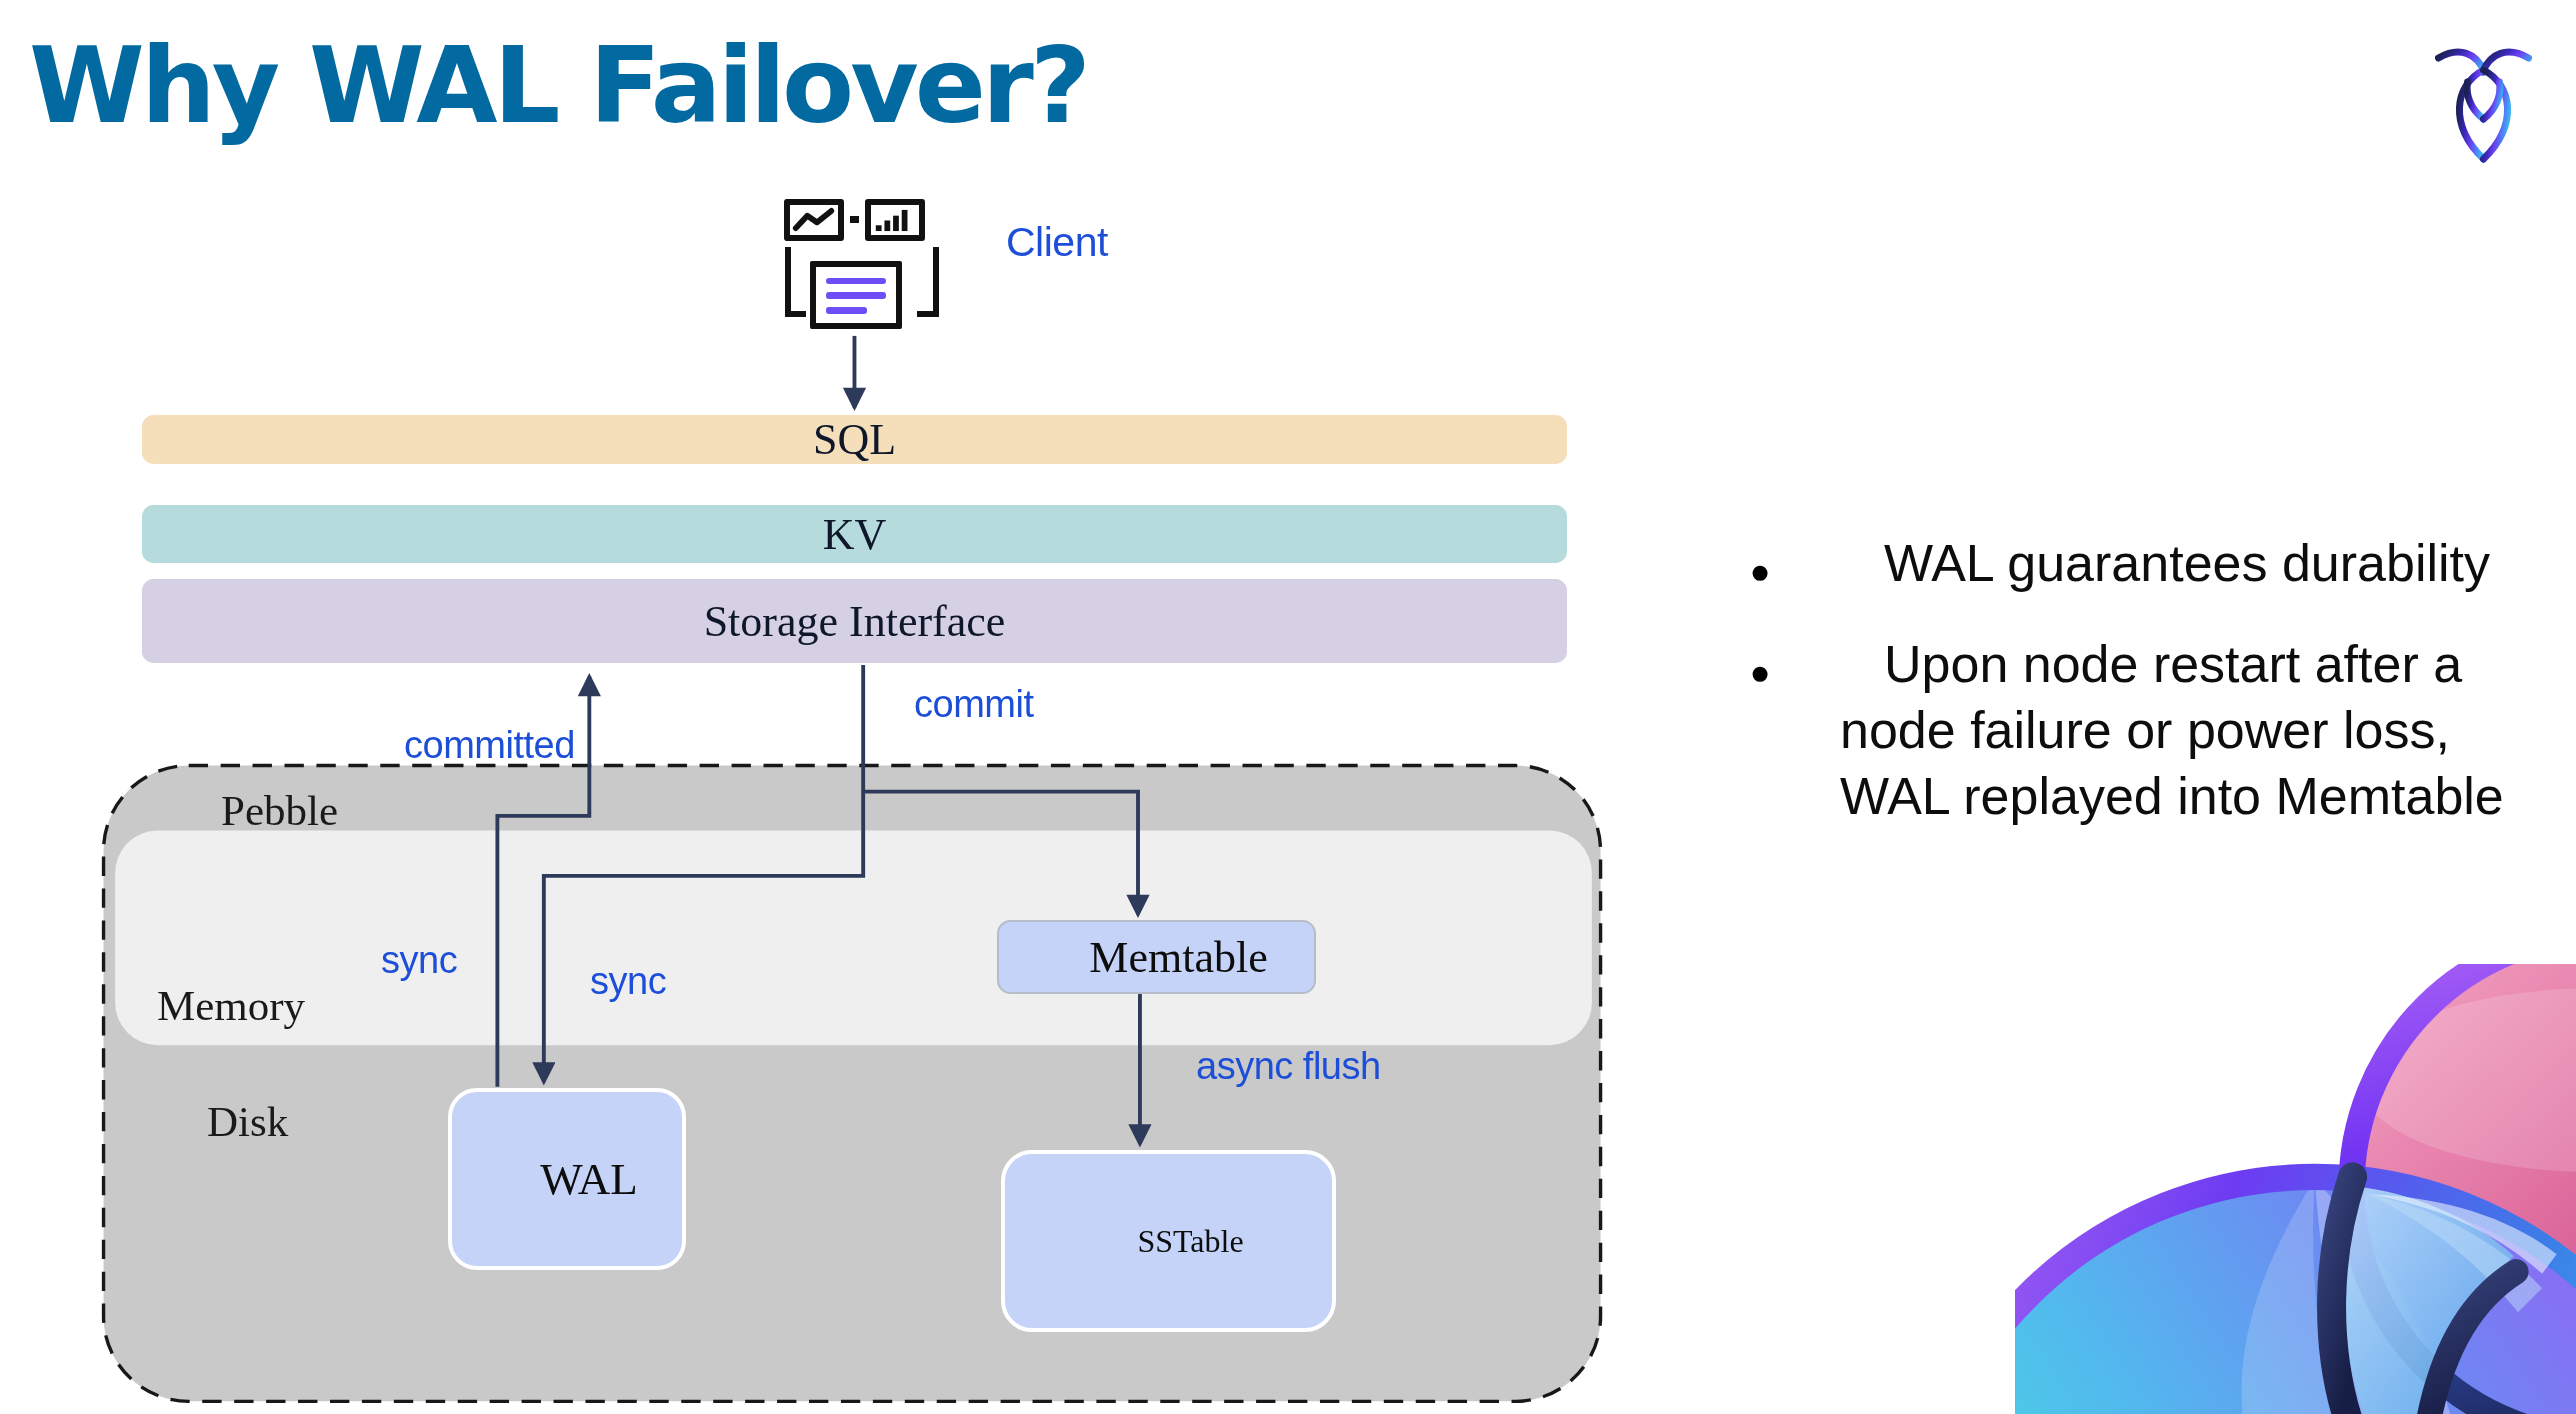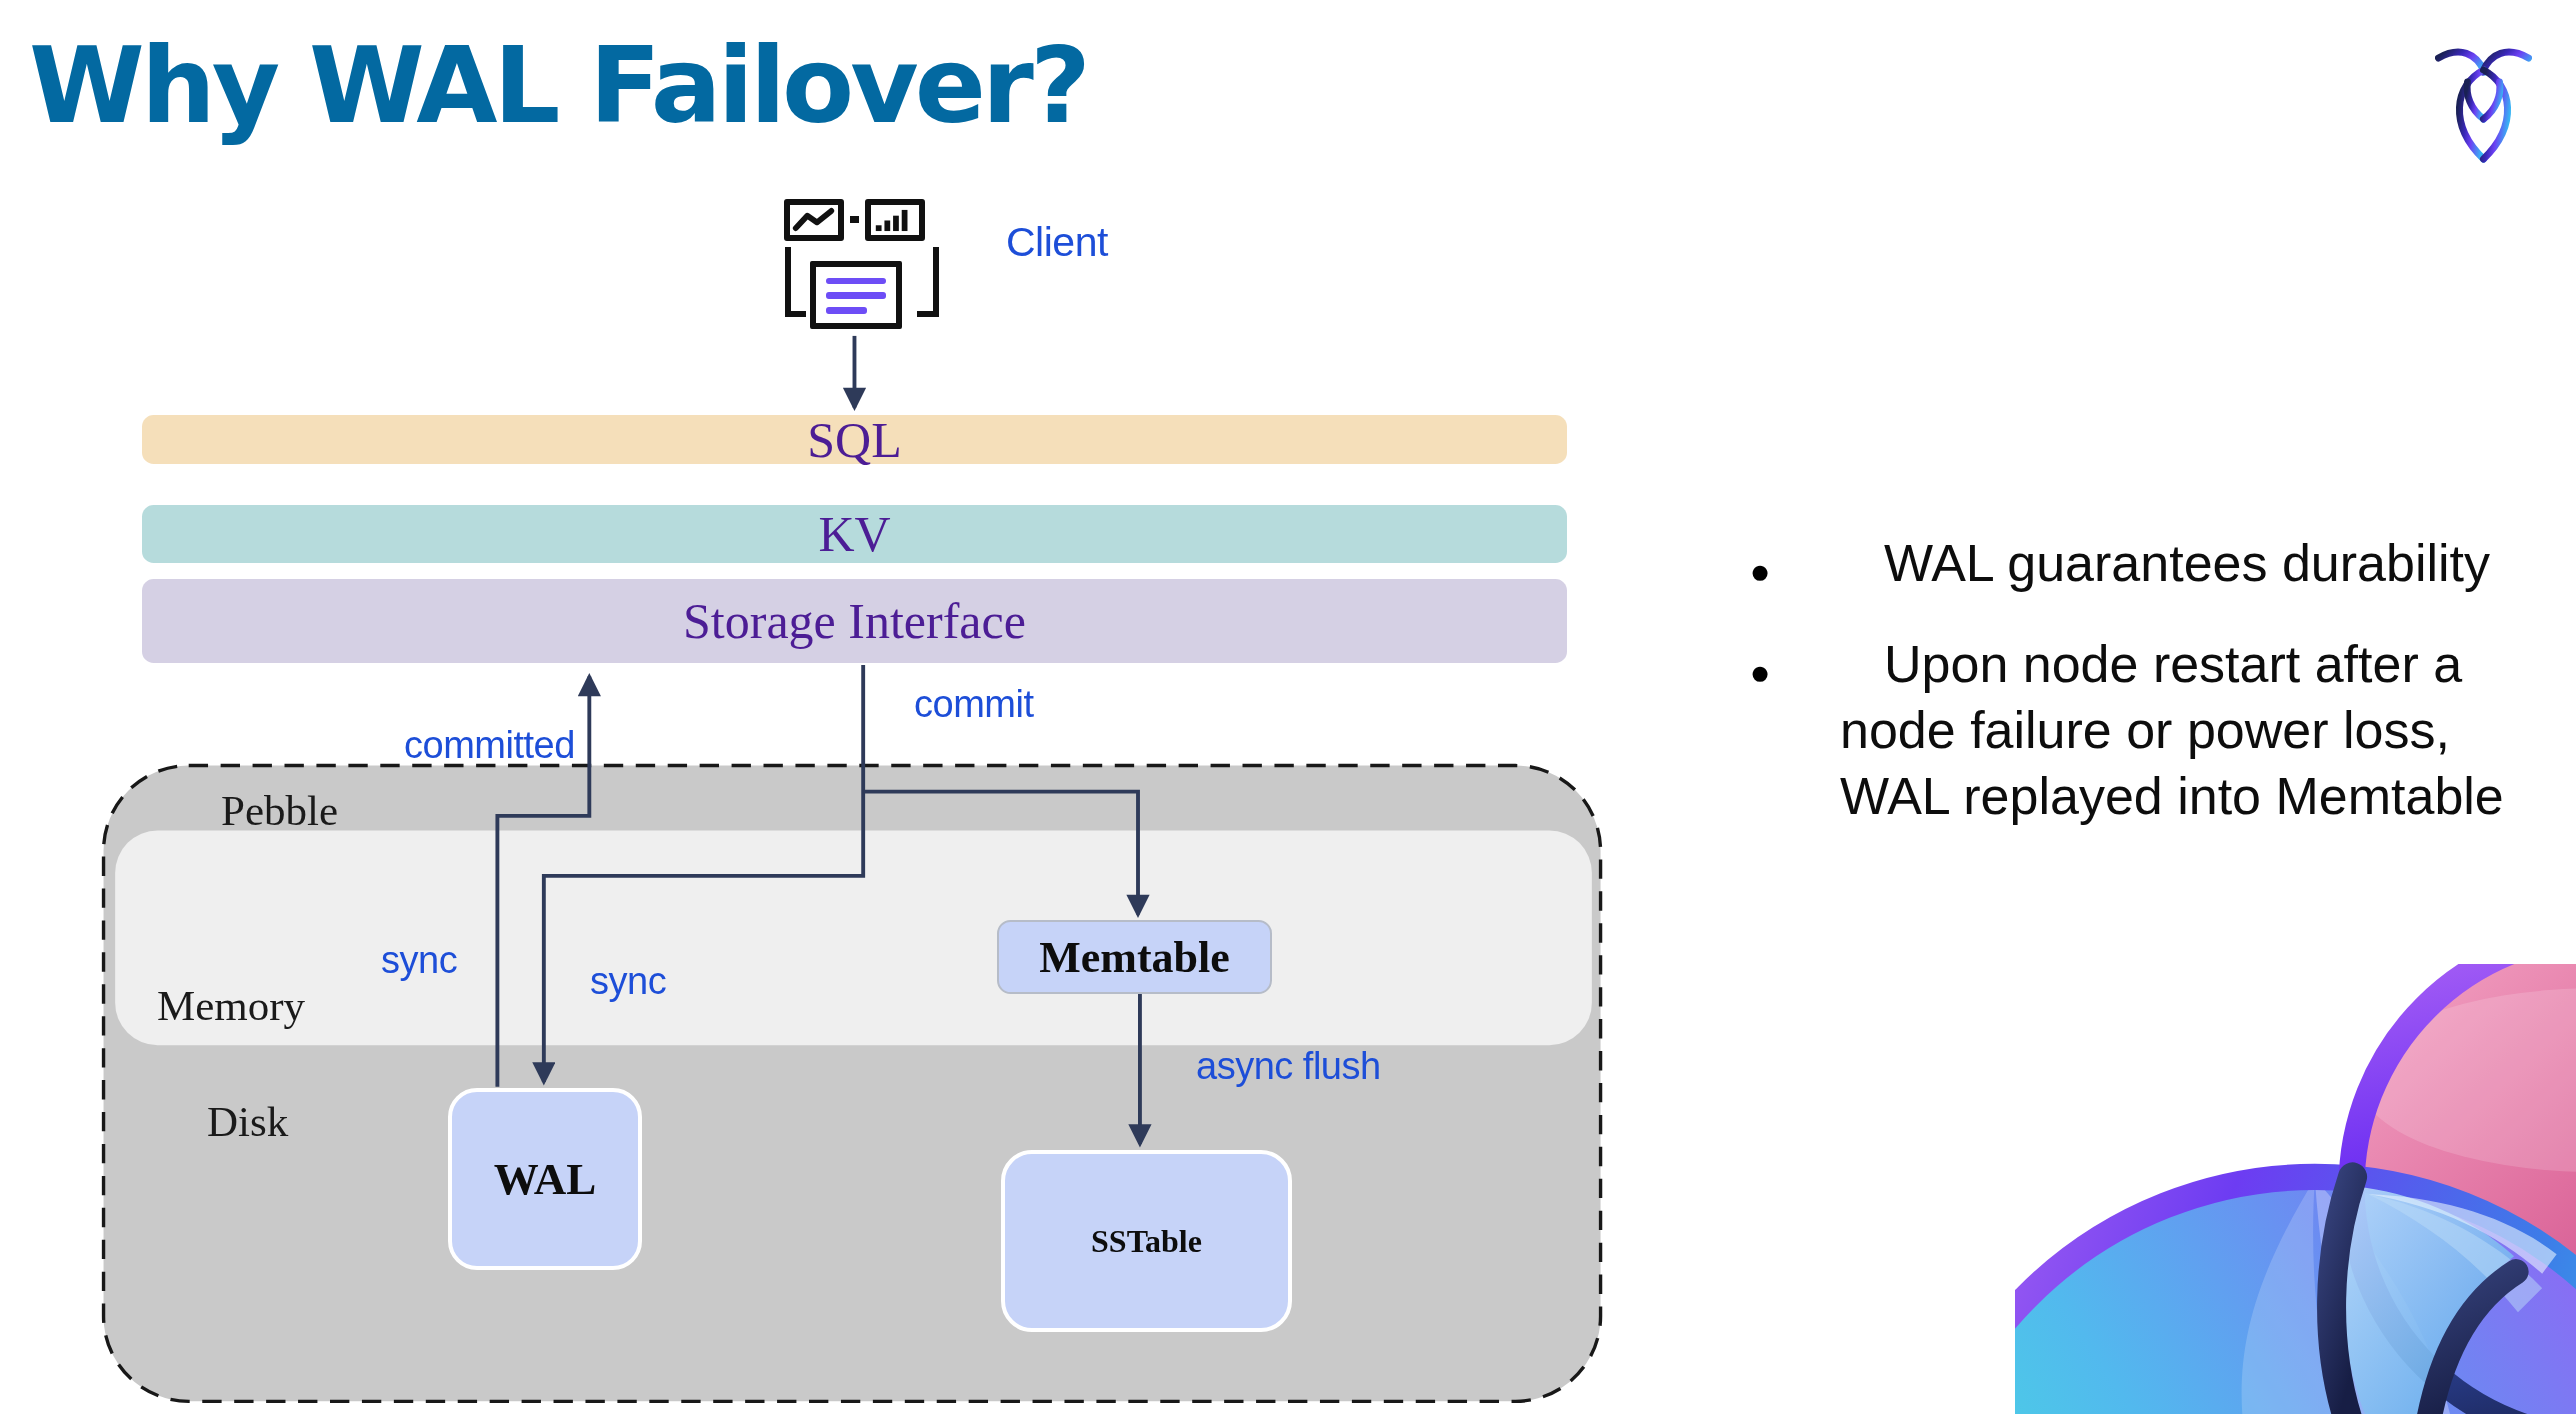--- a/index.html
+++ b/index.html
@@ -12,33 +12,33 @@
   
   .title {
     left:29px; top:13.5px; font-family:"DejaVu Sans", sans-serif;
     font-weight:800; font-size:105px; letter-spacing:-3.9px; color:#0369a1;
     line-height:145px; white-space:nowrap;
   }
 
   
   .bar { left:142px; width:1425px; border-radius:11.6px; display:flex;
          align-items:center; justify-content:center; }
-  .bar-label { font-family:"Liberation Serif", serif; font-size:50px; color:#4c1d95; }
+  .bar-label { font-family:"Liberation Serif", serif; font-size:44px; color:#0f172a; }
   .bar-sql { top:415px; height:49px; background:#f5dfba; }
   .bar-kv { top:505px; height:58px; background:#b6dbdc; }
   .bar-storage { top:579px; height:84px; background:#d5d0e4; }
 
   
   .serif-label { font-family:"Liberation Serif", serif; font-size:43px; color:#1a1a1a; white-space:nowrap; }
   .edge-label { font-family:Liberation Sans, sans-serif; font-size:38px; color:#1d4ed8; letter-spacing:-0.5px; white-space:nowrap; }
 
   
   .node { display:flex; align-items:center; justify-content:center;
-          font-family:"Liberation Serif", serif; font-weight:bold; color:#0d0d0d;
-          background:#c6d3f8; }
+          font-family:"Liberation Serif", serif; font-weight:normal; color:#0d0d0d;
+          background:#c6d3f8;padding-left:44px; }
   .node-wal { left:448px; top:1088px; width:186px; height:174px; border:4.8px solid #ffffff; border-radius:29px; font-size:45px; }
   .node-memtable { left:997px; top:920px; width:271px; height:70px; border:2.9px solid #b6bcc8; border-radius:13.5px; font-size:44px; }
   .node-sstable { left:1001px; top:1150px; width:283px; height:174px; border:4.8px solid #ffffff; border-radius:31px; font-size:32px; }
 
   
   .client-icon { left:779px; top:197px; width:160px; height:140px; }
   .mini-rect { position:absolute; border:6.8px solid #111; border-radius:2.9px; background:#fff; width:48px; height:30px; }
   .bracket { position:absolute; width:15.5px; height:64px; }
   .bracket-l { border-left:6.8px solid #111; border-bottom:6.8px solid #111; }
   .bracket-r { border-right:6.8px solid #111; border-bottom:6.8px solid #111; }

